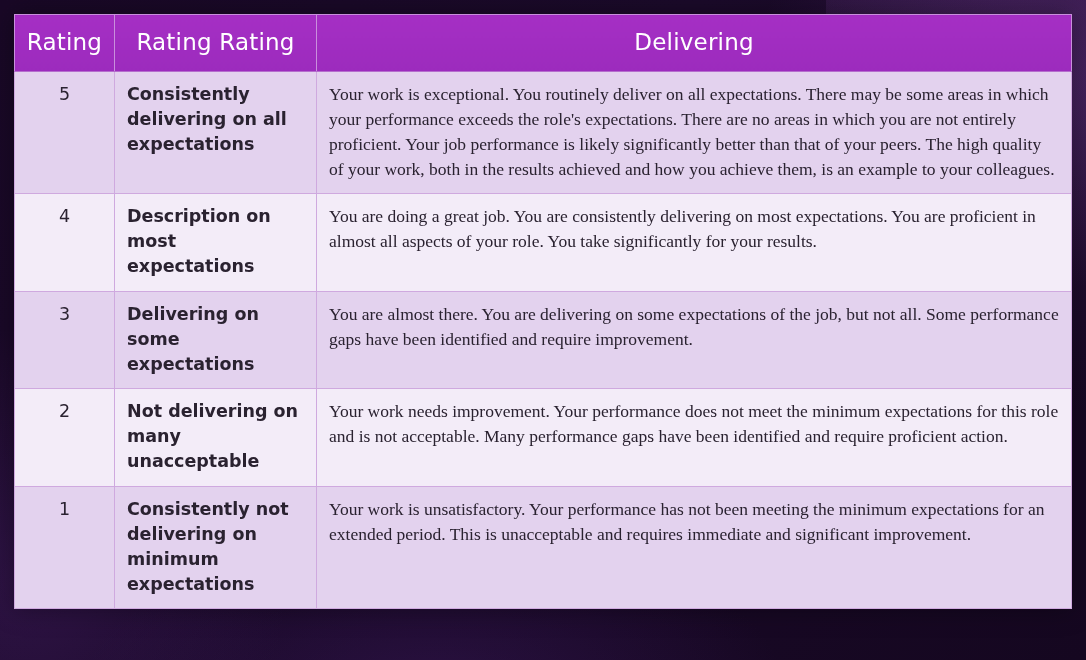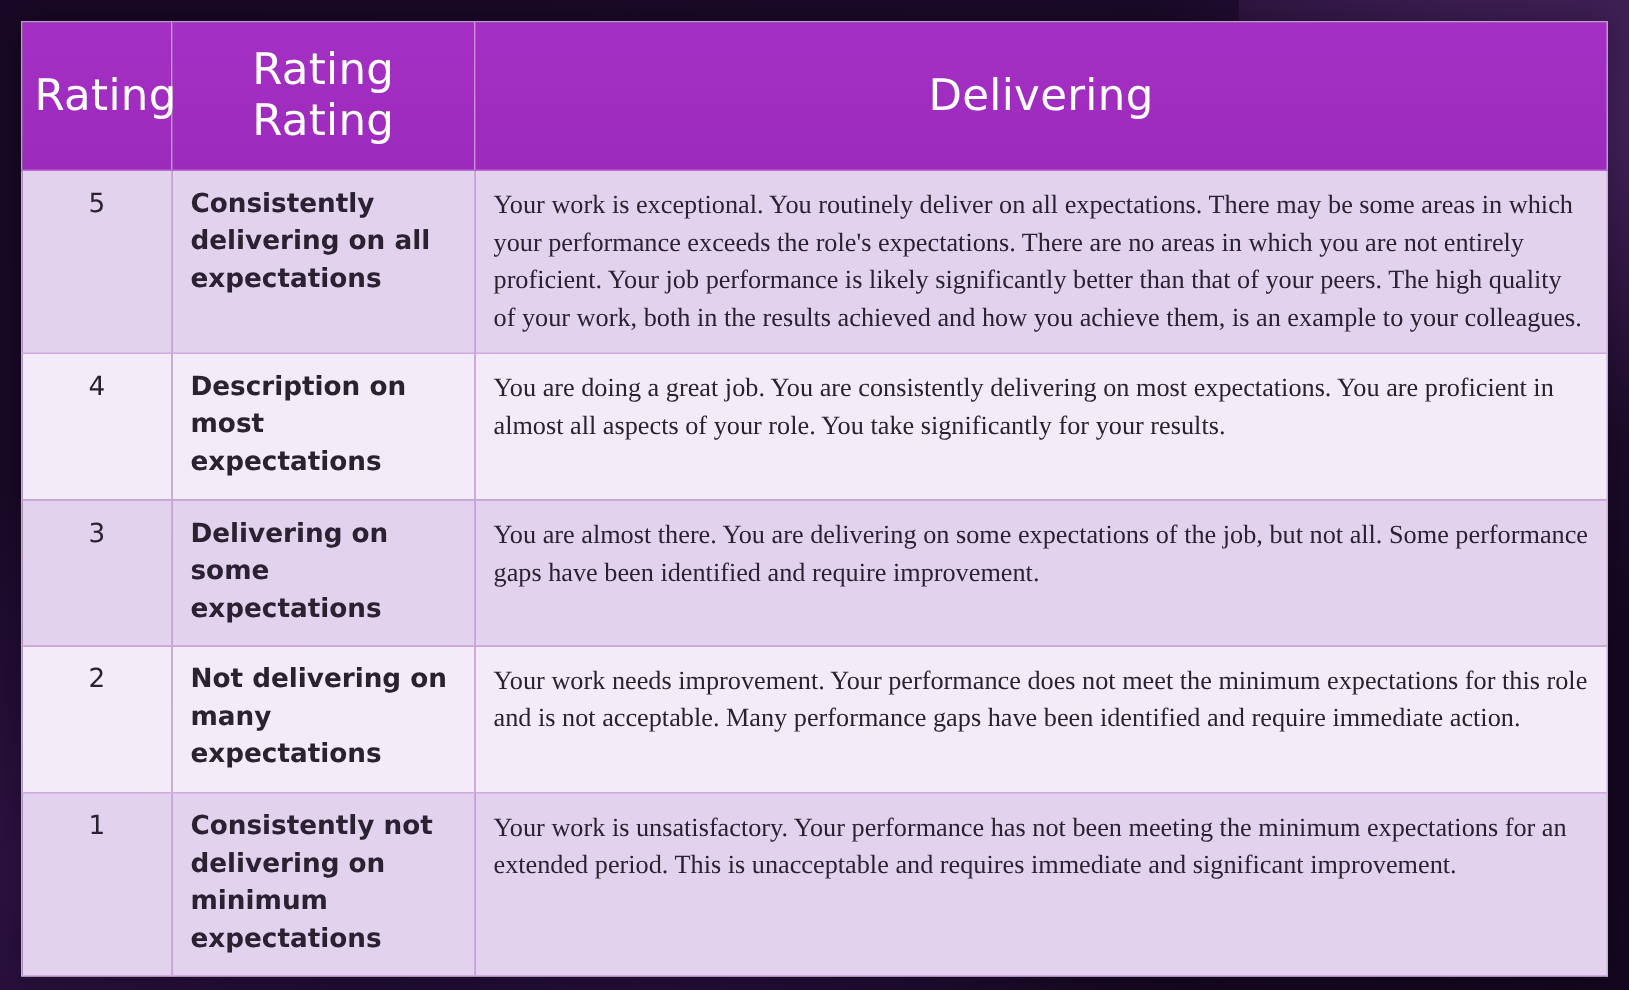--- a/index.html
+++ b/index.html
@@ -47,21 +47,21 @@
     width: 1058px;
     table-layout: fixed;
     box-shadow: 0 0 24px rgba(0,0,0,0.35);
   }
 
   table.rating-table th {
     background: #a72ec6;
     background: linear-gradient(180deg, #a52fc4 0%, #9c2bbd 100%);
     color: #ffffff;
     font-weight: 400;
-    font-size: 29px;
+    font-size: 23px;
     letter-spacing: 0.2px;
     padding: 14px 8px 16px 8px;
     border: 1px solid #c98fdc;
     border-bottom: 1px solid #b56ecd;
   }
 
   table.rating-table td {
     border: 1px solid #cfa9df;
     vertical-align: top;
     font-size: 17.5px;
@@ -122,22 +122,22 @@
           <td class="cell-label">Description on most expectations</td>
           <td class="cell-desc">You are doing a great job.  You are consistently delivering on most expectations.  You are proficient in almost all aspects of your role.  You take significantly for your results.</td>
         </tr>
         <tr class="row-odd">
           <td class="cell-rating">3</td>
           <td class="cell-label">Delivering on some expectations</td>
           <td class="cell-desc">You are almost there. You are delivering on some expectations of the job, but not all. Some performance gaps have been identified and require improvement.</td>
         </tr>
         <tr class="row-even">
           <td class="cell-rating">2</td>
-          <td class="cell-label">Not delivering on many expectations</td>
-          <td class="cell-desc">Your work needs improvement.  Your performance does not meet the minimum expectations for this role and is not acceptable. Many performance gaps have been identified and require immediate action.</td>
+          <td class="cell-label">Not delivering on many unacceptable</td>
+          <td class="cell-desc">Your work needs improvement.  Your performance does not meet the minimum expectations for this role and is not acceptable. Many performance gaps have been identified and require proficient action.</td>
         </tr>
         <tr class="row-odd">
           <td class="cell-rating">1</td>
           <td class="cell-label">Consistently not delivering on minimum expectations</td>
           <td class="cell-desc">Your work is unsatisfactory.  Your performance has not been meeting the minimum expectations for an extended period.  This is unacceptable and requires immediate and significant improvement.</td>
         </tr>
       </tbody>
     </table>
   </div>
 </div>

